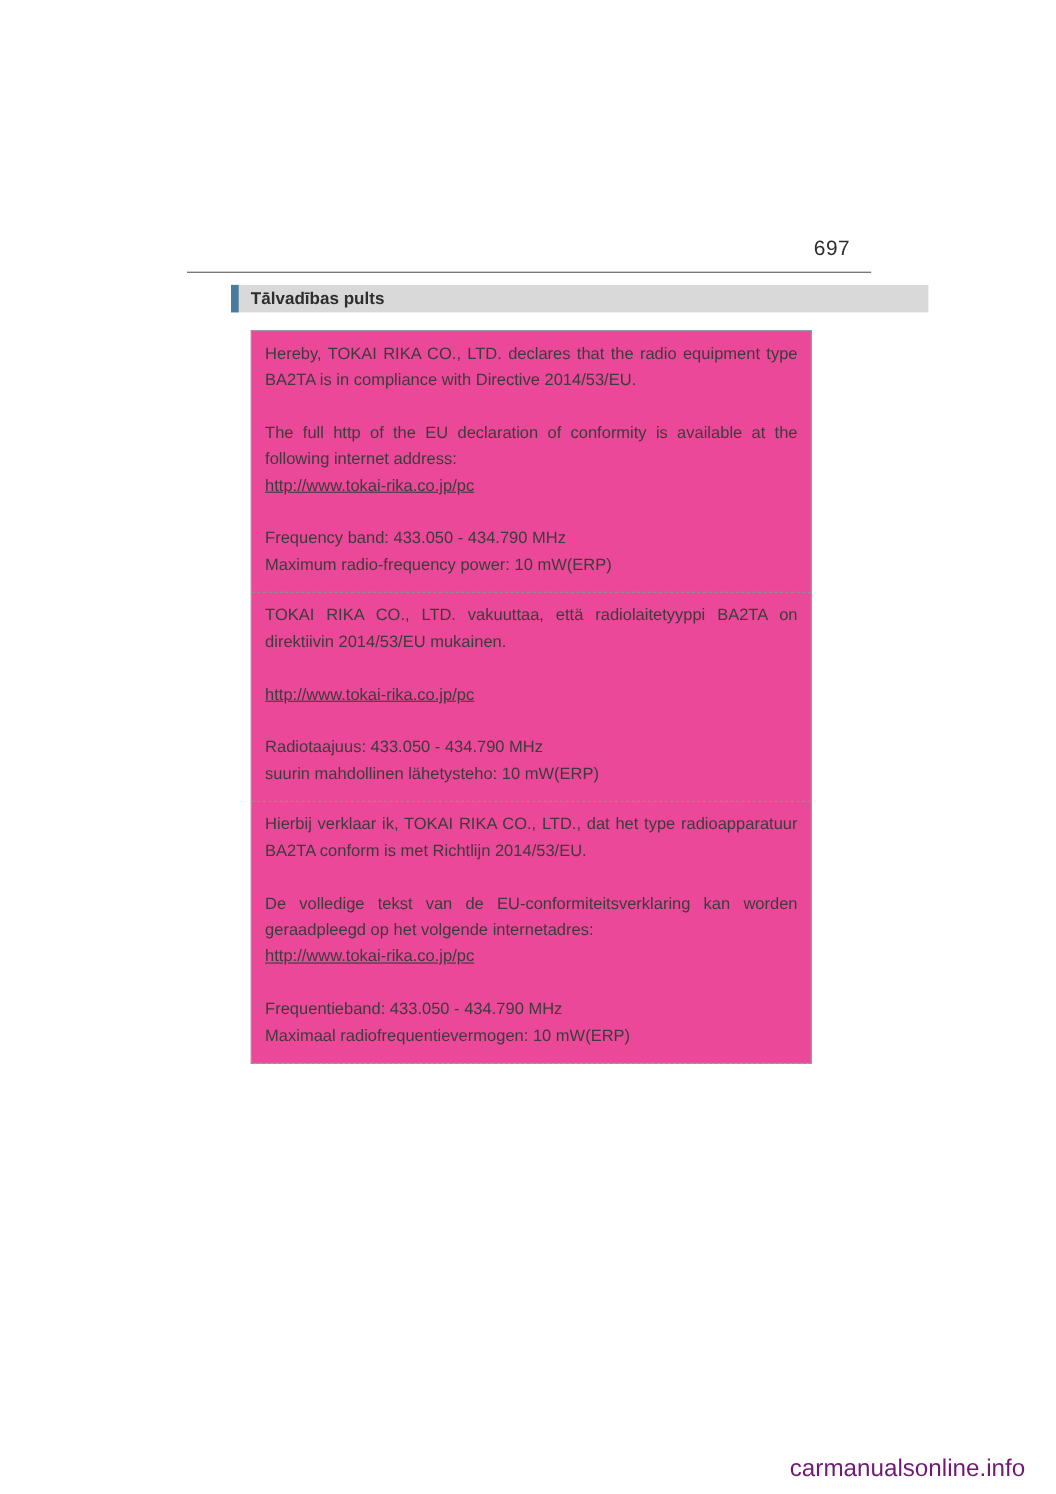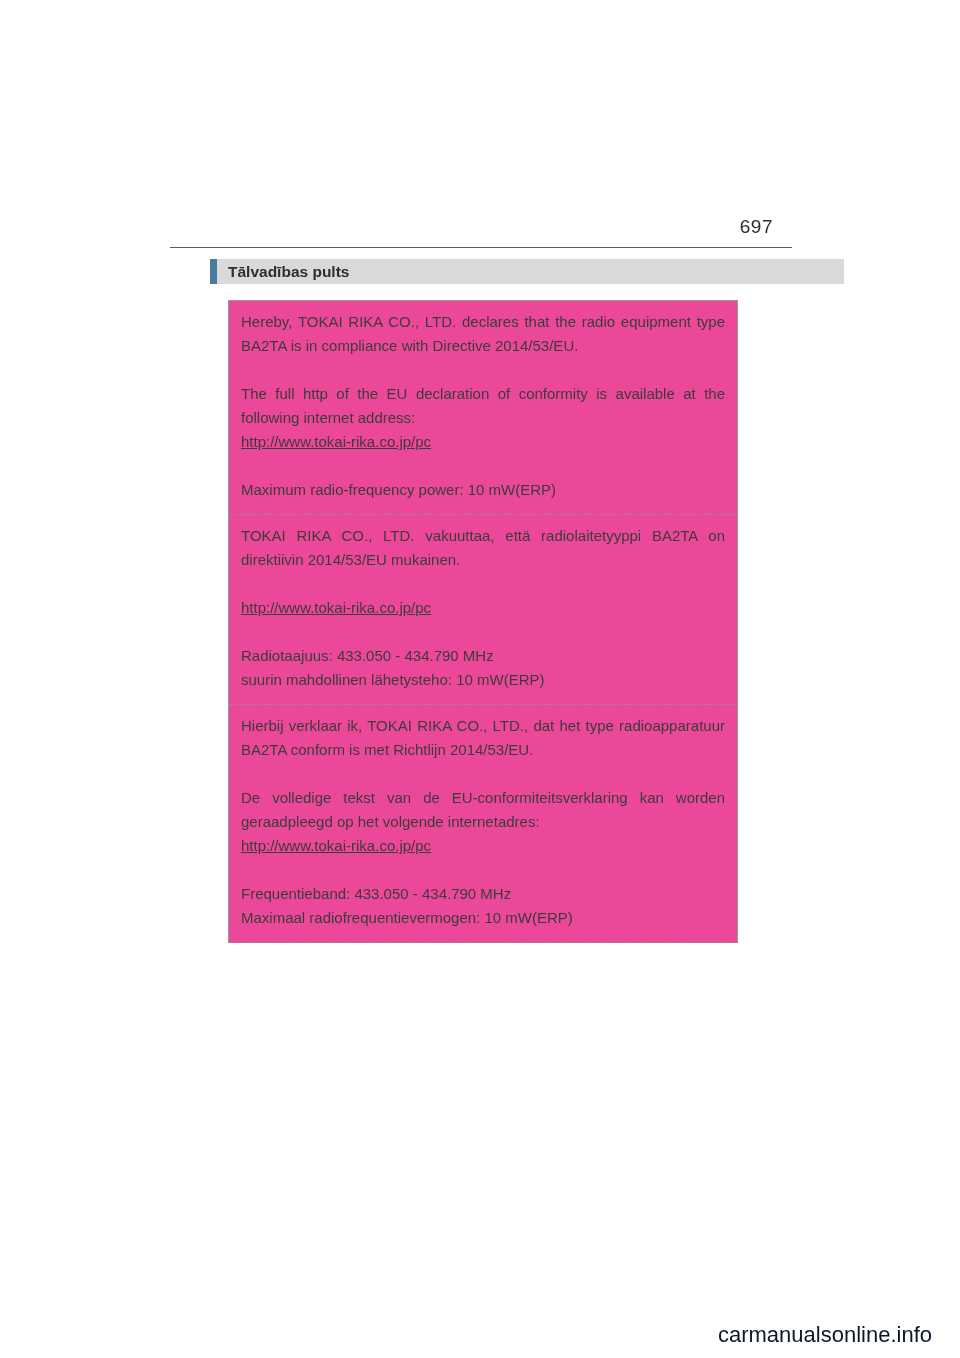--- a/index.html
+++ b/index.html
@@ -72,21 +72,21 @@
   .gap-after { margin-bottom: 24px; }
   .link {
     color: #3c3c3c;
     text-decoration: underline;
   }
   .watermark {
     position: absolute;
     right: 28px;
     bottom: 10px;
     font-size: 22px;
-    color: #0f172a;
+    color: #701a75;
   }
 </style>
 </head>
 <body>
 
 <div class="page">
 
   <div class="page-number">697</div>
   <div class="header-rule"></div>
 
@@ -94,20 +94,21 @@
     <span class="accent-bar" style="background: rgb(74, 123, 157);"></span>
     <span class="section-title">Tālvadības pults</span>
   </div>
 
   <div class="decl-box">
 
     <div class="decl-section">
       <p class="para gap-after">Hereby, TOKAI RIKA CO., LTD. declares that the radio equipment type BA2TA is in compliance with Directive 2014/53/EU.</p>
       <p class="para">The full http of the EU declaration of conformity is available at the following internet address:</p>
       <p class="gap-after"><a href="#" class="link">http://www.tokai-rika.co.jp/pc</a></p>
+      <p class="para">Frequency band: 433.050 - 434.790 MHz</p>
       <p class="para">Maximum radio-frequency power: 10 mW(ERP)</p>
     </div>
 
     <div class="decl-section">
       <p class="para gap-after">TOKAI RIKA CO., LTD. vakuuttaa, että radiolaitetyyppi BA2TA on direktiivin 2014/53/EU mukainen.</p>
       <p class="gap-after"><a href="#" class="link">http://www.tokai-rika.co.jp/pc</a></p>
       <p class="para">Radiotaajuus: 433.050 - 434.790 MHz</p>
       <p class="para">suurin mahdollinen lähetysteho: 10 mW(ERP)</p>
     </div>
 

